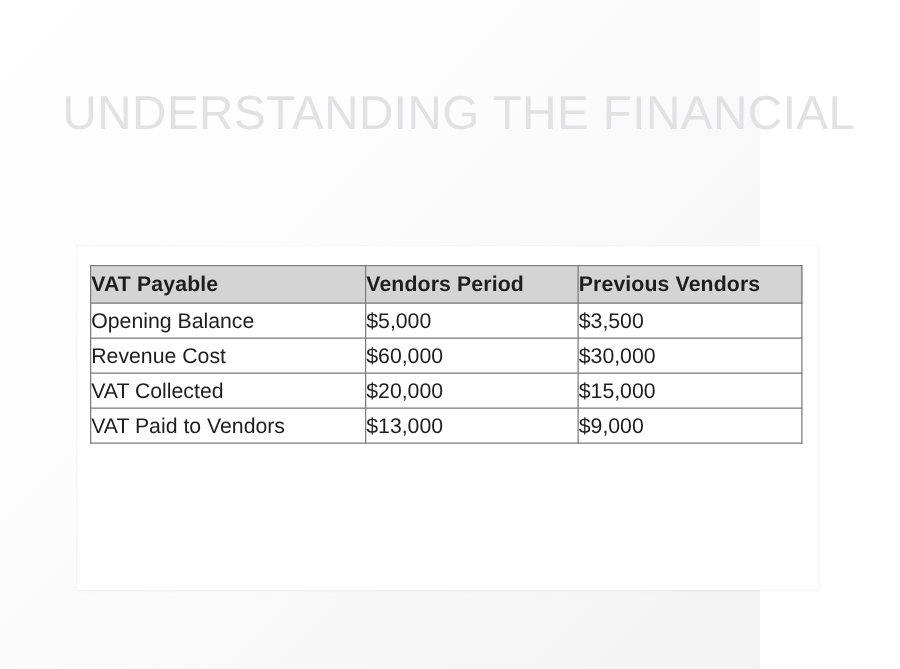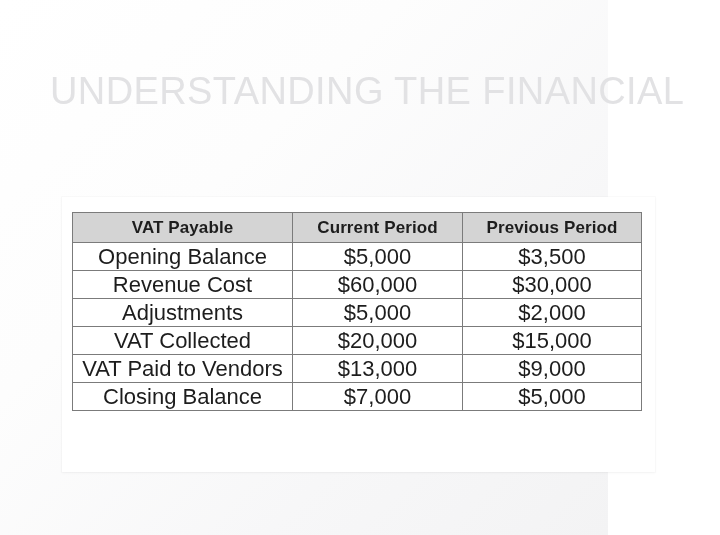--- a/index.html
+++ b/index.html
@@ -65,38 +65,38 @@
     background: #ffffff;
     border: 1px solid #7b7b7b;
   }
   .vat-table col.c-label { width: 220px; }
   .vat-table col.c-cur   { width: 170px; }
   .vat-table col.c-prev  { width: 179px; }
 
   .vat-table th,
   .vat-table td {
     border: 1px solid #7b7b7b;
-    text-align: center;
+    text-align: left;
     vertical-align: middle;
     font-family: "Liberation Sans", sans-serif;
     color: #1d1d1d;
     padding: 0;
   }
 
   .vat-table thead th {
     height: 29px;
     background: #d4d4d4;
     font-size: 17px;
     font-weight: bold;
     letter-spacing: 0.1px;
   }
 
   .vat-table tbody td {
     height: 27px;
-    font-size: 22px;
+    font-size: 17px;
     font-weight: normal;
     background: #ffffff;
   }
 </style>
 </head>
 <body>
 
 <div class="slide">
 
   <div class="title-block">
@@ -107,51 +107,41 @@
 
   <table class="vat-table">
     <colgroup>
       <col class="c-label">
       <col class="c-cur">
       <col class="c-prev">
     </colgroup>
     <thead>
       <tr>
         <th>VAT Payable</th>
-        <th>Current Period</th>
-        <th>Previous Period</th>
+        <th>Vendors Period</th>
+        <th>Previous Vendors</th>
       </tr>
     </thead>
     <tbody>
       <tr>
         <td>Opening Balance</td>
         <td>$5,000</td>
         <td>$3,500</td>
       </tr>
       <tr>
         <td>Revenue Cost</td>
         <td>$60,000</td>
         <td>$30,000</td>
       </tr>
       <tr>
-        <td>Adjustments</td>
-        <td>$5,000</td>
-        <td>$2,000</td>
-      </tr>
-      <tr>
         <td>VAT Collected</td>
         <td>$20,000</td>
         <td>$15,000</td>
       </tr>
       <tr>
         <td>VAT Paid to Vendors</td>
         <td>$13,000</td>
         <td>$9,000</td>
       </tr>
-      <tr>
-        <td>Closing Balance</td>
-        <td>$7,000</td>
-        <td>$5,000</td>
-      </tr>
     </tbody>
   </table>
 
 </div>
 
 </body></html>

